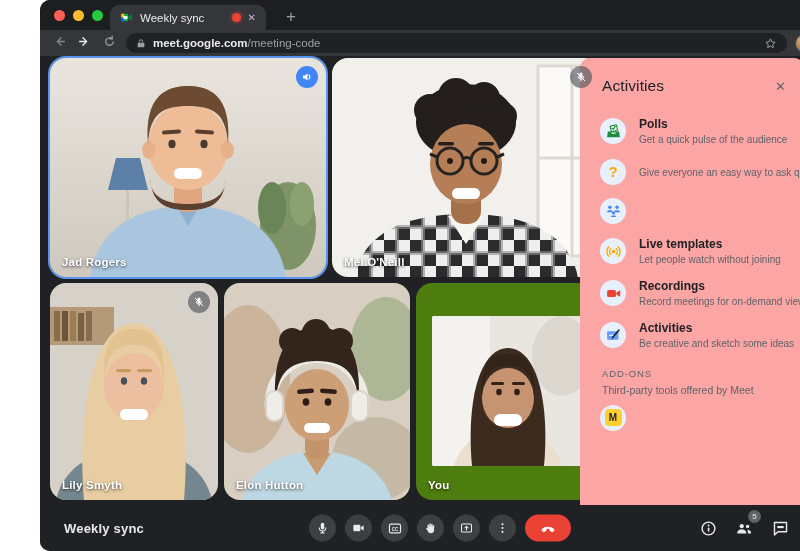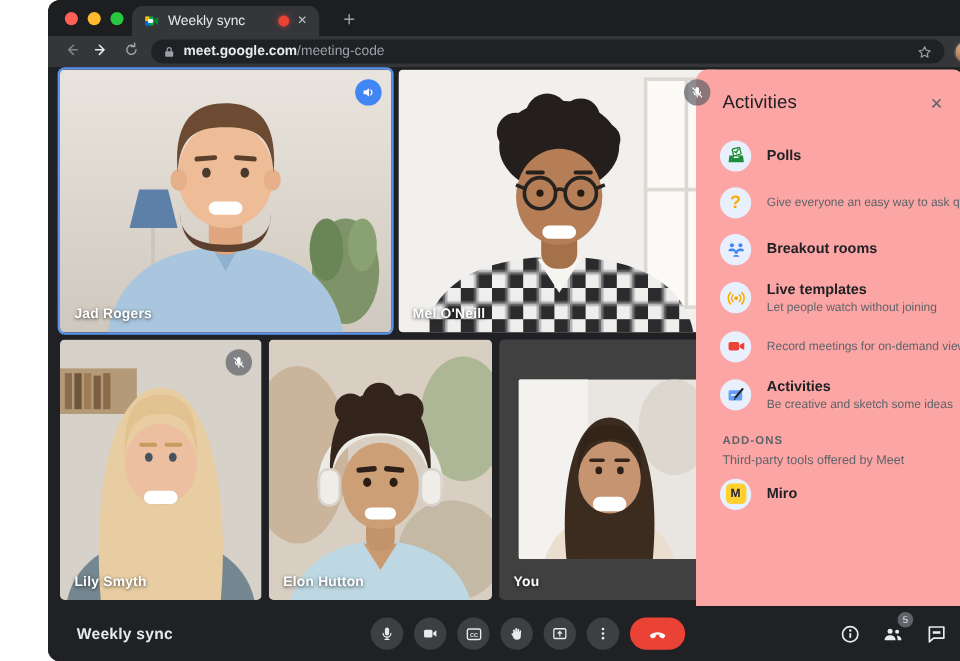--- a/index.html
+++ b/index.html
@@ -34,21 +34,21 @@
   .url { font-size:11.5px; white-space:nowrap; flex:1; }
   .url .domain { color:#e8eaed; font-weight:bold; }
   .url .path { color:#9aa0a6; }
   .star-icon svg { display:block; }
   .chrome-avatar { width:19px; height:19px; border-radius:50%; margin-left:8px;
     background:radial-gradient(circle at 35% 30%, #d8b08c 0%, #a97a52 55%, #6e4a2e 100%); flex:none; border:1px solid #4a4d51;}
   .menu-dots { margin-left:6px; margin-right:8px; color:#dadce0; font-size:12px; letter-spacing:0; }
 
   
   .stage { position:absolute; top:56px; left:0; right:0; bottom:46px; background:#202124; }
-  .tile { position:absolute; background:#404040; border-radius:4px; overflow:hidden; }
+  .tile { position:absolute; background:#4d7c0f; border-radius:16px; overflow:hidden; }
   .tile svg.photo { position:absolute; inset:0; width:100%; height:100%; }
   .tile-jad  { left:10px;  top:2px;   width:276px; height:219px; box-shadow:0 0 0 2px #5b94f0; }
   .tile-mel  { left:292px; top:2px;   width:268px; height:219px; }
   .tile-lily { left:10px;  top:227px; width:168px; height:217px; }
   .tile-elon { left:184px; top:227px; width:186px; height:217px; }
   .tile-you  { left:376px; top:227px; width:184px; height:217px; }
   .you-video { position:absolute; left:16px; right:16px; top:33px; bottom:34px; border-radius:2px; overflow:hidden; }
   .you-video svg { position:absolute; inset:0; width:100%; height:100%; }
   .name-tag {
     position:absolute; left:12px; bottom:9px; color:#fff; font-size:11.5px; font-weight:bold;
@@ -74,21 +74,21 @@
   .p-icon { width:26px; height:26px; border-radius:50%; background:#e8f0fe; flex:none;
     display:flex; align-items:center; justify-content:center; }
   .p-icon svg { display:block; }
   .p-text { min-width:0; }
   .p-label { font-size:12px; font-weight:bold; color:#202124; line-height:1.25; }
   .p-desc { font-size:10px; color:#5f6368; line-height:1.3; margin-top:1px; white-space:nowrap; }
   .qa-glyph { color:#f9ab00; font-size:15px; font-weight:bold; }
   .miro-sq { width:17px; height:17px; background:#ffd02f; border-radius:4px; display:flex;
     align-items:center; justify-content:center; font-size:10px; font-weight:bold; color:#201f33; }
   .addons { padding:12px 22px 2px 22px; }
-  .addons-header { font-size:9.5px; font-weight:bold; color:#5f6368; letter-spacing:.9px; }
+  .addons-header { font-size:9.5px; font-weight:normal; color:#5f6368; letter-spacing:.9px; }
   .addons-sub { font-size:10.5px; color:#5f6368; margin-top:5px; }
 
   
   .bottombar { position:absolute; left:0; right:0; bottom:0; height:46px; background:#202124; }
   .meeting-name { position:absolute; left:24px; top:50%; transform:translateY(-50%);
     color:#e8eaed; font-size:13px; font-weight:bold; letter-spacing:.2px; }
   .controls { position:absolute; left:50%; top:50%; transform:translate(-50%,-50%);
     display:flex; align-items:center; gap:9px; }
   .ctl-btn { width:27px; height:27px; border-radius:50%; background:#3c4043;
     display:flex; align-items:center; justify-content:center; }
@@ -339,20 +339,21 @@
           <span class="p-icon">
             <svg width="17" height="17" viewBox="0 0 24 24">
               <rect x="8" y="3.5" width="9" height="8" rx="1" fill="#ffffff" stroke="#1e8e3e" stroke-width="1.6" transform="rotate(-14 12.5 7.5)"></rect>
               <path d="M10 7l1.8 1.6L15 5.2" stroke="#1e8e3e" stroke-width="1.8" fill="none" stroke-linecap="round" transform="rotate(-14 12.5 7.5)"></path>
               <path d="M4 12h16l1 8H3z" fill="#1e8e3e"></path>
               <rect x="9" y="13.4" width="6" height="1.8" rx=".9" fill="#ffffff"></rect>
             </svg>
           </span>
           <span class="p-text">
             <div class="p-label">Polls</div>
+            <div class="p-desc">Get a quick pulse of the audience</div>
           </span>
         </div>
 
         <div class="p-item">
           <span class="p-icon">
             <span class="qa-glyph">?</span>
           </span>
           <span class="p-text">
             <div class="p-desc">Give everyone an easy way to ask questions</div>
           </span>
@@ -362,21 +363,20 @@
           <span class="p-icon">
             <svg width="17" height="17" viewBox="0 0 24 24" fill="#4285f4">
               <circle cx="7" cy="7.5" r="2.4"></circle>
                 <circle cx="17" cy="7.5" r="2.4"></circle>
               <path d="M3 13.5c0-2.6 8-2.6 8 0v1H3zM13 13.5c0-2.6 8-2.6 8 0v1h-8z"></path>
               <circle cx="12" cy="15.5" r="2.2"></circle>
               <path d="M8.4 21c0-2.4 7.2-2.4 7.2 0z"></path>
             </svg>
           </span>
           <span class="p-text">
-            <div class="p-label">Breakout rooms</div>
           </span>
         </div>
 
         <div class="p-item">
           <span class="p-icon">
             <svg width="17" height="17" viewBox="0 0 24 24">
               <circle cx="12" cy="12" r="2.3" fill="#f9ab00"></circle>
               <path d="M8.2 15.8a5.4 5.4 0 0 1 0-7.6M15.8 8.2a5.4 5.4 0 0 1 0 7.6" stroke="#f9ab00" stroke-width="1.9" fill="none" stroke-linecap="round"></path>
               <path d="M5.4 18.6a9.3 9.3 0 0 1 0-13.2M18.6 5.4a9.3 9.3 0 0 1 0 13.2" stroke="#f9ab00" stroke-width="1.9" fill="none" stroke-linecap="round"></path>
             </svg>
@@ -388,20 +388,21 @@
         </div>
 
         <div class="p-item">
           <span class="p-icon">
             <svg width="17" height="17" viewBox="0 0 24 24">
               <rect x="3" y="7" width="12.5" height="10" rx="2.2" fill="#ea4335"></rect>
               <path d="M16 10.5l5.5-3v9l-5.5-3z" fill="#ea4335"></path>
             </svg>
           </span>
           <span class="p-text">
+            <div class="p-label">Recordings</div>
             <div class="p-desc">Record meetings for on-demand viewing</div>
           </span>
         </div>
 
         <div class="p-item">
           <span class="p-icon">
             <svg width="17" height="17" viewBox="0 0 24 24">
               <rect x="3" y="6" width="16" height="12" rx="1.8" fill="#669df6"></rect>
               <path d="M6.5 12c2-2.5 4.5 1.5 7-1" stroke="#ffffff" stroke-width="1.6" fill="none" stroke-linecap="round"></path>
               <line x1="19.5" y1="4.5" x2="11" y2="14.5" stroke="#202124" stroke-width="2.4" stroke-linecap="round"></line>
@@ -420,21 +421,20 @@
         <div class="addons-sub">Third-party tools offered by Meet</div>
       </div>
 
       <div class="p-item">
         <span class="p-icon">
           <span class="miro-sq">
               <span>M</span>
             </span>
         </span>
         <span class="p-text">
-          <div class="p-label">Miro</div>
         </span>
       </div>
     </div>
   </div>
 
   <div class="bottombar">
     <span class="meeting-name">Weekly sync</span>
 
     <div class="controls">
       <div class="ctl-btn">

